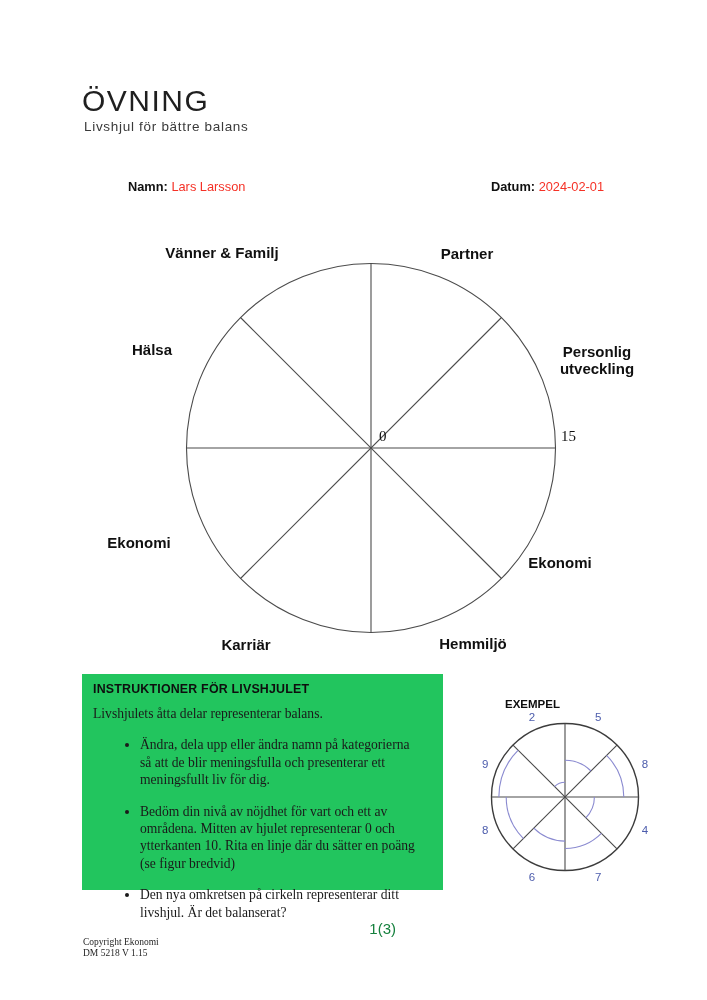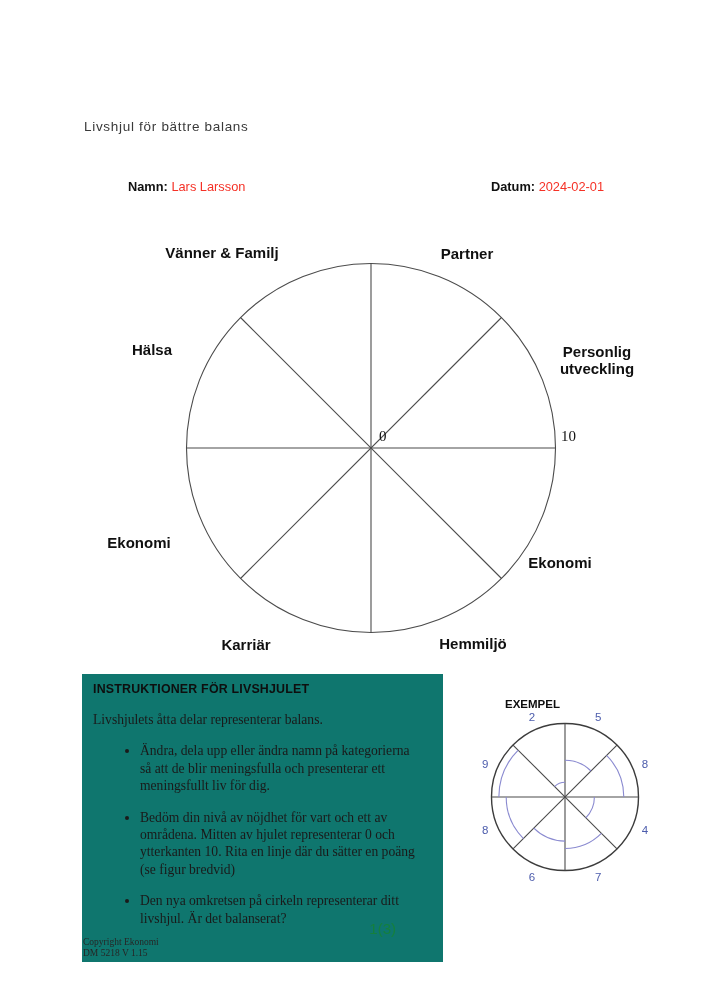--- a/index.html
+++ b/index.html
@@ -24,41 +24,42 @@
   .wl-2{left:520px;top:554px;width:80px;}    
   .wl-3{left:423px;top:635px;width:100px;}   
   .wl-4{left:206px;top:636px;width:80px;}    
   .wl-5{left:99px;top:534px;width:80px;}     
   .wl-6{left:112px;top:341px;width:80px;}    
   .wl-7{left:147px;top:244px;width:150px;}   
   .scale-label{font-family:"Liberation Serif",serif;font-size:15px;color:#111;}
   .scale-0{left:379px;top:428px;}
   .scale-10{left:561px;top:428px;}
 
-  .instr-box{left:82px;top:674px;width:361px;height:288px;background:#0f766e;
+  .instr-box{left:82px;top:674px;width:361px;height:216px;background:#22c55e;
              box-sizing:border-box;padding:8px 13px 0 11px;}
   .instr-heading{font-size:12.4px;font-weight:bold;letter-spacing:0.2px;color:#0e0e0e;}
   .instr-body{font-family:"Liberation Serif",serif;font-size:13.6px;line-height:17.4px;color:#1a1a1a;}
-  .instr-intro{margin-top:15px;}
+  .instr-intro{margin-top:9px;}
   .instr-list{margin:0;padding-left:33px;}
   .instr-list li{margin:14px;padding:0;}
 
   .exempel-title{left:505px;top:698px;width:120px;
                  font-size:11.5px;font-weight:bold;color:#0e0e0e;}
   .example-wheel{left:470px;top:702px;}
 
   .page-number{left:312px;top:920px;width:84px;text-align:right;font-size:15px;color:#15803d;}
   .copyright{left:83px;top:937px;font-family:"Liberation Serif",serif;
              font-size:9.5px;line-height:10.5px;color:#262626;}
 </style>
 </head>
 <body>
 
 <div class="page">
 
+  <div class="abs title">ÖVNING</div>
   <div class="abs subtitle">Livshjul för bättre balans</div>
 
   <div class="abs field field-name">
     <span class="flabel">Namn:</span>
     <span class="fvalue" style="color: rgb(245, 49, 38);">Lars Larsson</span>
   </div>
   <div class="abs field field-date">
     <span class="flabel">Datum:</span>
     <span class="fvalue" style="color: rgb(245, 49, 38);">2024-02-01</span>
   </div>
@@ -76,21 +77,21 @@
   <div class="wlabel wl-0">Partner</div>
   <div class="wlabel wl-1">Personlig utveckling</div>
   <div class="wlabel wl-2">Ekonomi</div>
   <div class="wlabel wl-3">Hemmiljö</div>
   <div class="wlabel wl-4">Karriär</div>
   <div class="wlabel wl-5">Ekonomi</div>
   <div class="wlabel wl-6">Hälsa</div>
   <div class="wlabel wl-7">Vänner &amp; Familj</div>
 
   <div class="abs scale-label scale-0">0</div>
-  <div class="abs scale-label scale-10">10</div>
+  <div class="abs scale-label scale-10">15</div>
 
   <div class="abs instr-box">
     <div class="instr-heading">INSTRUKTIONER FÖR LIVSHJULET</div>
     <div class="instr-body instr-intro">Livshjulets åtta delar representerar balans.</div>
     <ul class="instr-list instr-body">
       <li>Ändra, dela upp eller ändra namn på kategorierna så att de blir meningsfulla och presenterar ett meningsfullt liv för dig.</li>
       <li>Bedöm din nivå av nöjdhet för vart och ett av områdena. Mitten av hjulet representerar 0 och ytterkanten 10. Rita en linje där du sätter en poäng (se figur bredvid)</li>
       <li>Den nya omkretsen på cirkeln representerar ditt livshjul. Är det balanserat?</li>
     </ul>
   </div>

